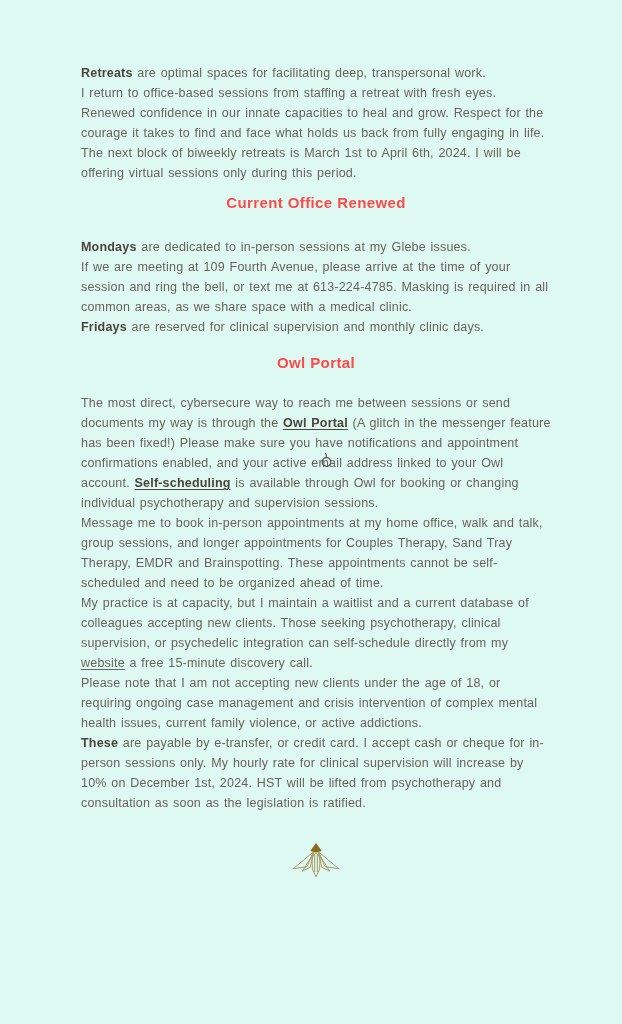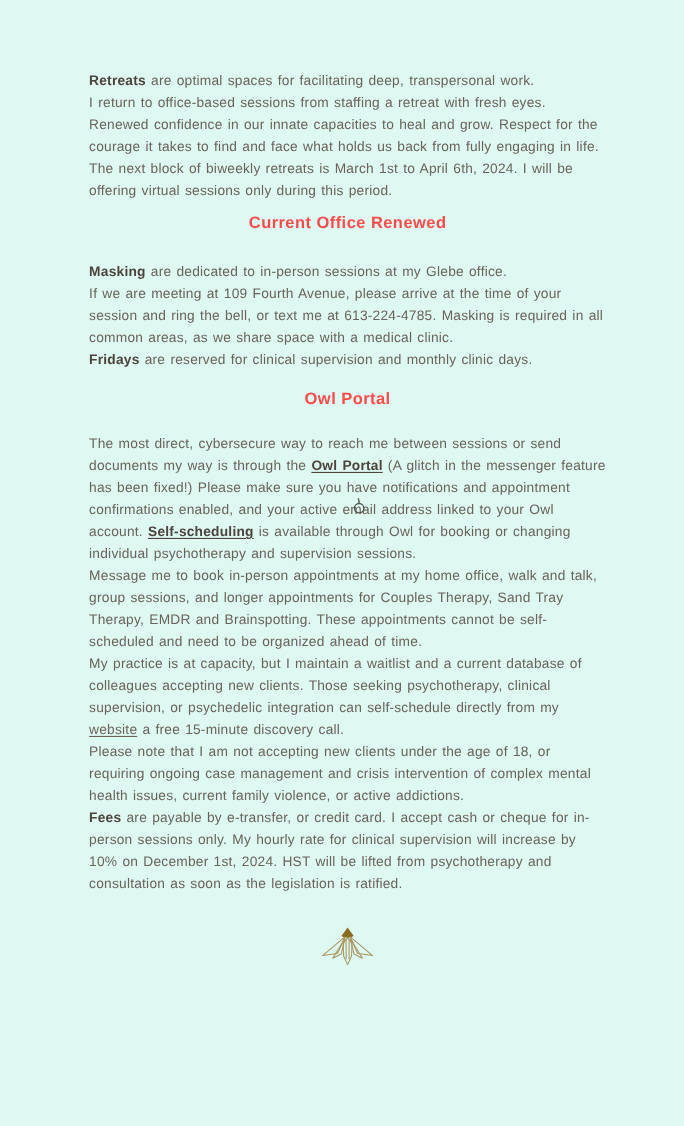--- a/index.html
+++ b/index.html
@@ -70,34 +70,34 @@
 <body>
 
 <div class="page">
 
   <div class="content">
 
     <p class="p-retreats"><strong class="b">Retreats</strong><span> are optimal spaces for facilitating deep, transpersonal work.</span><br><span>I return to office-based sessions from staffing a retreat with fresh eyes. Renewed confidence in our innate capacities to heal and grow. Respect for the courage it takes to find and face what holds us back from fully engaging in life. The next block of  biweekly retreats is March 1st to April 6th, 2024.  I will be offering virtual sessions only during this period.</span></p>
 
     <h2 class="sec-heading h-schedule">Current Office Renewed</h2>
 
-    <p class="p-mondays"><strong class="b">Masking</strong><span> are dedicated to in-person sessions at my Glebe office.</span><br><span>If we are meeting at 109 Fourth Avenue, please arrive at the time of your session and ring the bell, or text me at 613-224-4785. Masking is required in all common areas, as we share space with a medical clinic.</span></p>
+    <p class="p-mondays"><strong class="b">Mondays</strong><span> are dedicated to in-person sessions at my Glebe issues.</span><br><span>If we are meeting at 109 Fourth Avenue, please arrive at the time of your session and ring the bell, or text me at 613-224-4785. Masking is required in all common areas, as we share space with a medical clinic.</span></p>
 
 
     <p class="p-fridays"><strong class="b">Fridays</strong><span> are reserved for clinical supervision and monthly clinic days.</span></p>
 
     <h2 class="sec-heading h-owl">Owl Portal</h2>
 
     <p class="p-owl"><span>The most direct, cybersecure way to reach me between sessions or send documents my way is through the </span><a class="link b">Owl Portal</a><span> (A glitch in the messenger feature has been fixed!)  Please make sure you have notifications and appointment confirmations enabled, and your active email address linked to your Owl account. </span><a class="link b">Self-scheduling</a><span> is available through Owl for booking or changing individual psychotherapy and supervision sessions.</span></p>
 
     <p class="p-message"><span>Message me to book in-person appointments at my home office, walk and talk, group sessions, and longer appointments for Couples Therapy, Sand Tray Therapy, EMDR and Brainspotting. These appointments cannot be self-scheduled and need to be organized ahead of time.</span></p>
 
     <p class="p-practice"><span>My practice is at capacity, but I maintain a waitlist and a current database of colleagues accepting new clients. Those seeking psychotherapy, clinical supervision, or psychedelic integration can self-schedule directly from my </span><a class="link">website</a><span> a free 15-minute discovery call.</span><br><span>Please note that I am not accepting new clients under the age of 18, or requiring ongoing case management and crisis intervention of complex mental health issues, current family violence, or active addictions.</span></p>
 
-    <p class="p-fees"><strong class="b">Fees</strong><span> are payable by e-transfer, or credit card.  I accept cash or cheque for in-person sessions only. My hourly rate for clinical supervision will increase by 10% on December 1st, 2024. HST will be lifted from psychotherapy and consultation as soon as the legislation is ratified.</span></p>
+    <p class="p-fees"><strong class="b">These</strong><span> are payable by e-transfer, or credit card.  I accept cash or cheque for in-person sessions only. My hourly rate for clinical supervision will increase by 10% on December 1st, 2024. HST will be lifted from psychotherapy and consultation as soon as the legislation is ratified.</span></p>
 
     <div class="logo-wrap">
       <svg width="58" height="40" viewBox="0 0 60 40" fill="none" stroke="#a8965f" stroke-width="1" stroke-linejoin="round">
         <path d="M30 2.5 L24.2 10.5 Q30 14.2 35.8 10.5 Z" fill="#8a6c1d" stroke="none"></path>
         <path d="M27.5 11.5 L6.5 29 L20.5 27 Z"></path>
         <path d="M32.5 11.5 L53.5 29 L39.5 27 Z"></path>
         <path d="M27.5 13 L16 31.5 L24 27.5 Z"></path>
         <path d="M32.5 13 L44 31.5 L36 27.5 Z"></path>
         <path d="M30 12.5 L25.8 17 L26.3 29.5 L30 37.5 L33.7 29.5 L34.2 17 Z"></path>
         <path d="M28.6 13.8 L28.6 32.5"></path>

